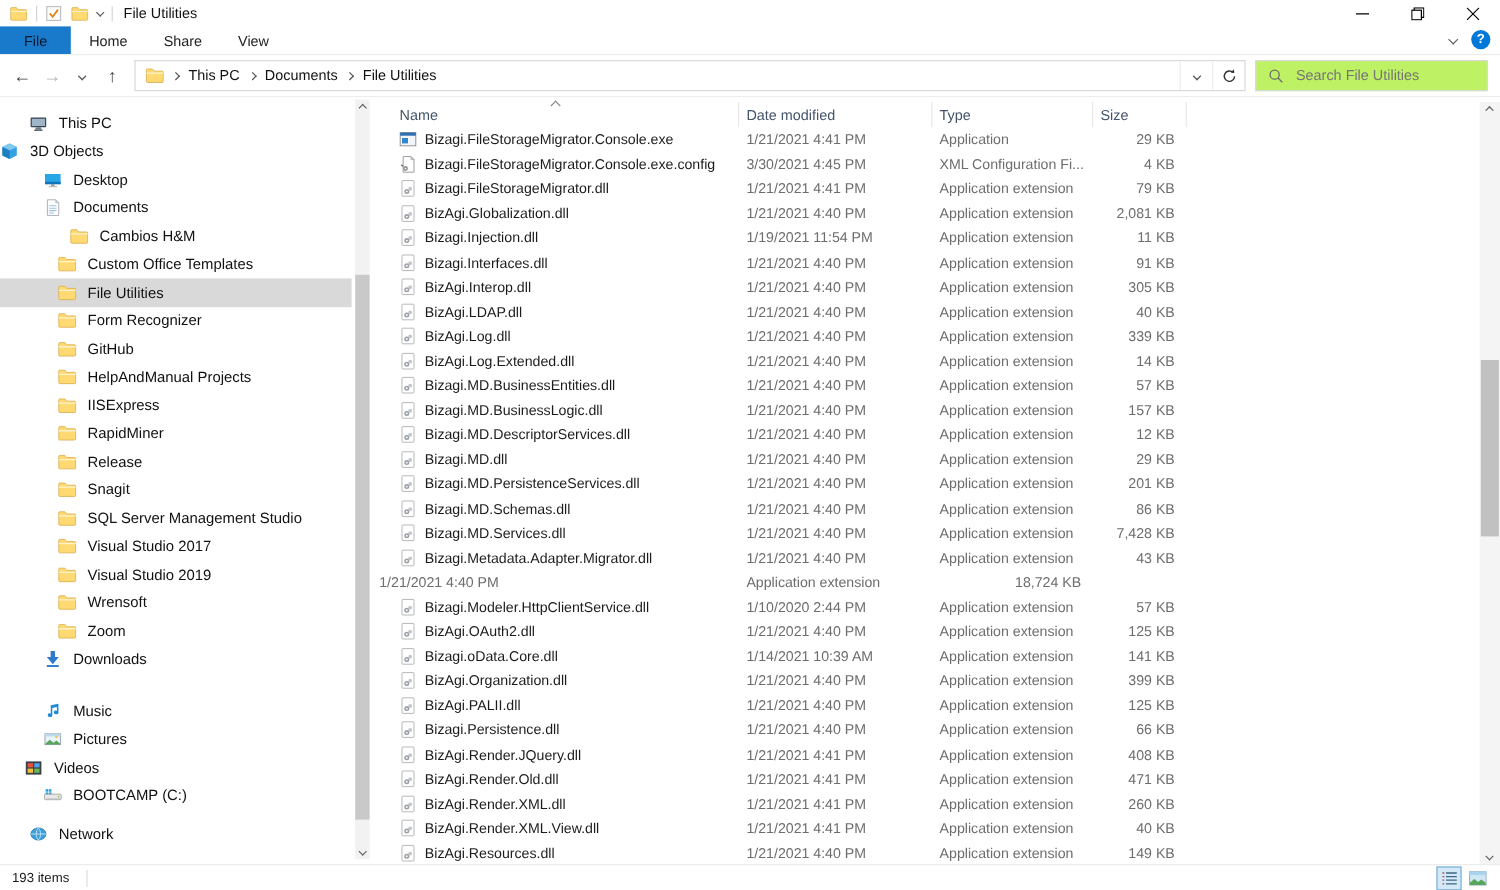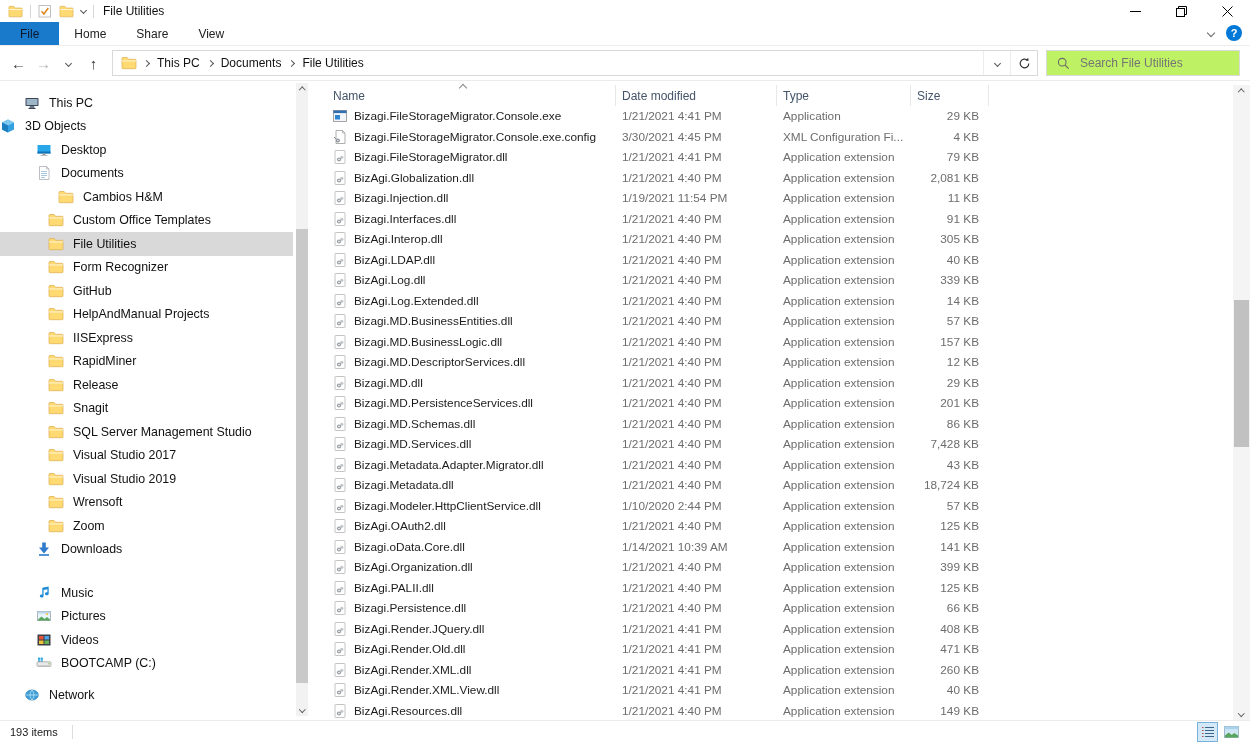--- a/index.html
+++ b/index.html
@@ -399,21 +399,21 @@
           <span class="s-icon">
             <svg width="16" height="16" viewBox="0 0 16 16">
               <rect x="1.5" y="3.5" width="13" height="9" fill="#eaf4fb" stroke="#98a0a8" stroke-width=".8"></rect>
               <path d="M1.5 3.5h13v2.2h-13z" fill="#bcd9ee"></path>
               <path d="M2 11.5l3.5-3 3 2.5 2.5-2 3 2.5v1H2z" fill="#58a55c"></path>
               <circle cx="11" cy="6.2" r="1.1" fill="#f3c94e"></circle>
             </svg>
           </span>
           <span class="s-label">Pictures</span>
         </div>
-        <div class="side-item" style="padding-left: 36px;">
+        <div class="side-item" style="padding-left: 20px;">
           <span class="s-icon">
             <svg width="16" height="16" viewBox="0 0 16 16">
               <rect x="1.5" y="2.5" width="13" height="11" fill="#3b3f46"></rect>
               <rect x="3" y="4" width="4.5" height="3.5" fill="#e5533c"></rect>
               <rect x="8.5" y="4" width="4.5" height="3.5" fill="#4da3e8"></rect>
               <rect x="3" y="8.5" width="4.5" height="3.5" fill="#f0c23c"></rect>
               <rect x="8.5" y="8.5" width="4.5" height="3.5" fill="#67b55b"></rect>
             </svg>
           </span>
           <span class="s-label">Videos</span>
@@ -743,31 +743,20 @@
                 <circle cx="7" cy="10.5" r=".8" fill="#fff"></circle>
               </svg>
             </span>
             <span class="fname">Bizagi.Metadata.Adapter.Migrator.dll</span>
           </div>
           <div class="cell date">1/21/2021 4:40 PM</div>
           <div class="cell type">Application extension</div>
           <div class="cell size">43 KB</div>
         </div>
         <div class="frow">
-          <div class="cell name">
-            <span class="f-icon">
-              <svg width="16" height="16" viewBox="0 0 16 16">
-                <rect x="3" y="1.5" width="10" height="13" rx=".5" fill="#fff" stroke="#b5b5b5" stroke-width=".8"></rect>
-                <circle cx="9.8" cy="8.3" r="1.6" fill="#c3c7cc"></circle>
-                <circle cx="7" cy="10.5" r="2.1" fill="#9aa0a6"></circle>
-                <circle cx="7" cy="10.5" r=".8" fill="#fff"></circle>
-              </svg>
-            </span>
-            <span class="fname">Bizagi.Metadata.dll</span>
-          </div>
           <div class="cell date">1/21/2021 4:40 PM</div>
           <div class="cell type">Application extension</div>
           <div class="cell size">18,724 KB</div>
         </div>
         <div class="frow">
           <div class="cell name">
             <span class="f-icon">
               <svg width="16" height="16" viewBox="0 0 16 16">
                 <rect x="3" y="1.5" width="10" height="13" rx=".5" fill="#fff" stroke="#b5b5b5" stroke-width=".8"></rect>
                 <circle cx="9.8" cy="8.3" r="1.6" fill="#c3c7cc"></circle>

